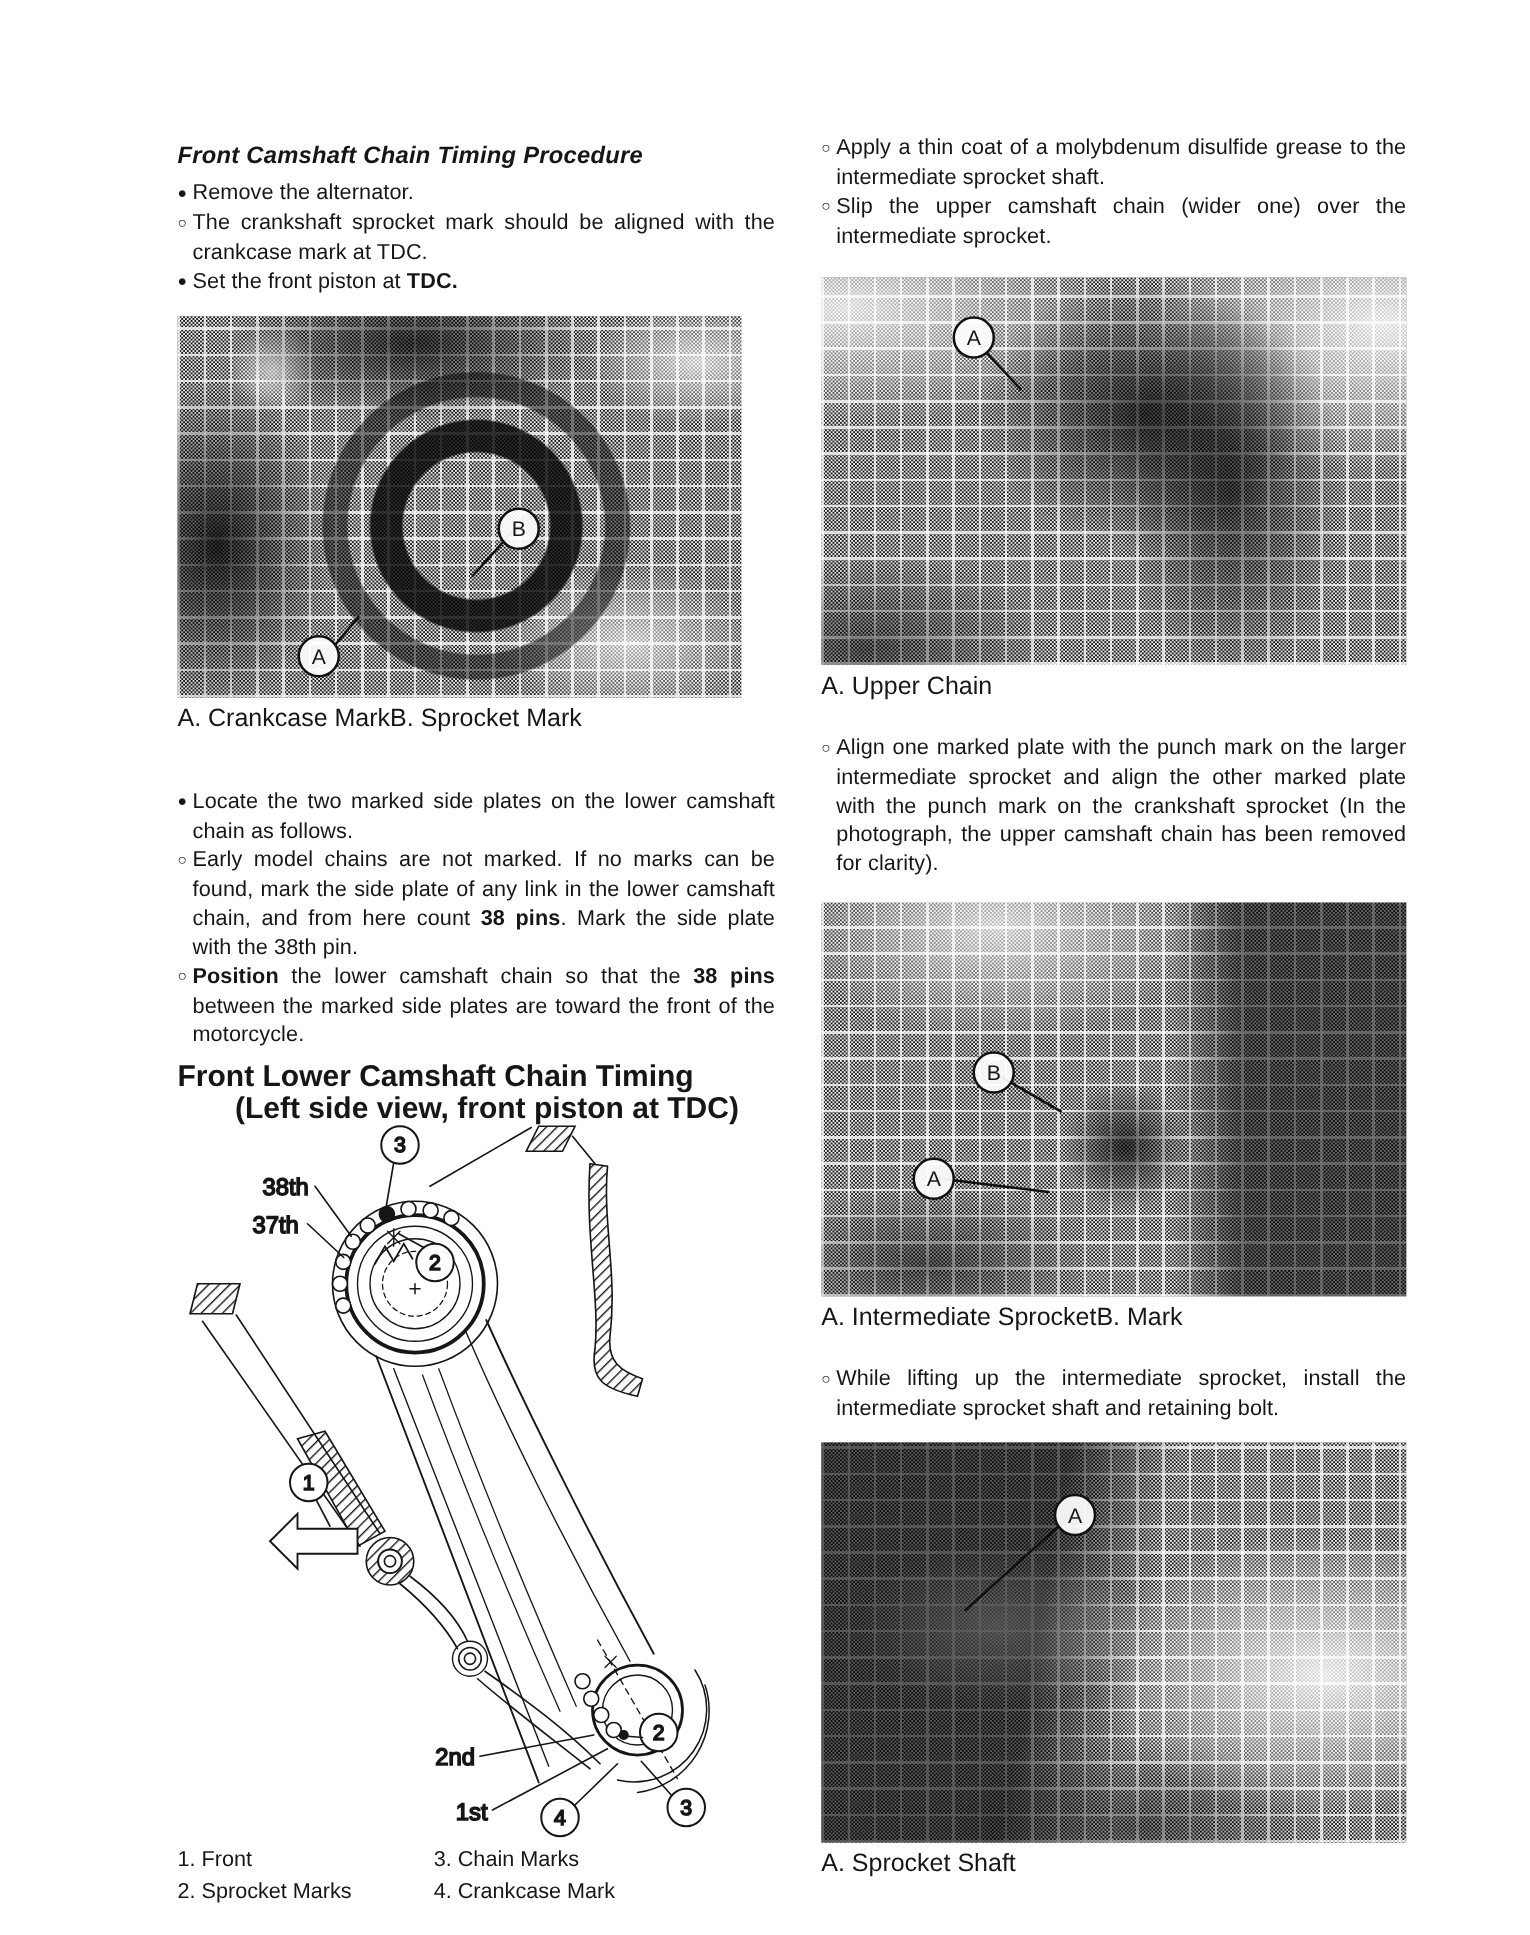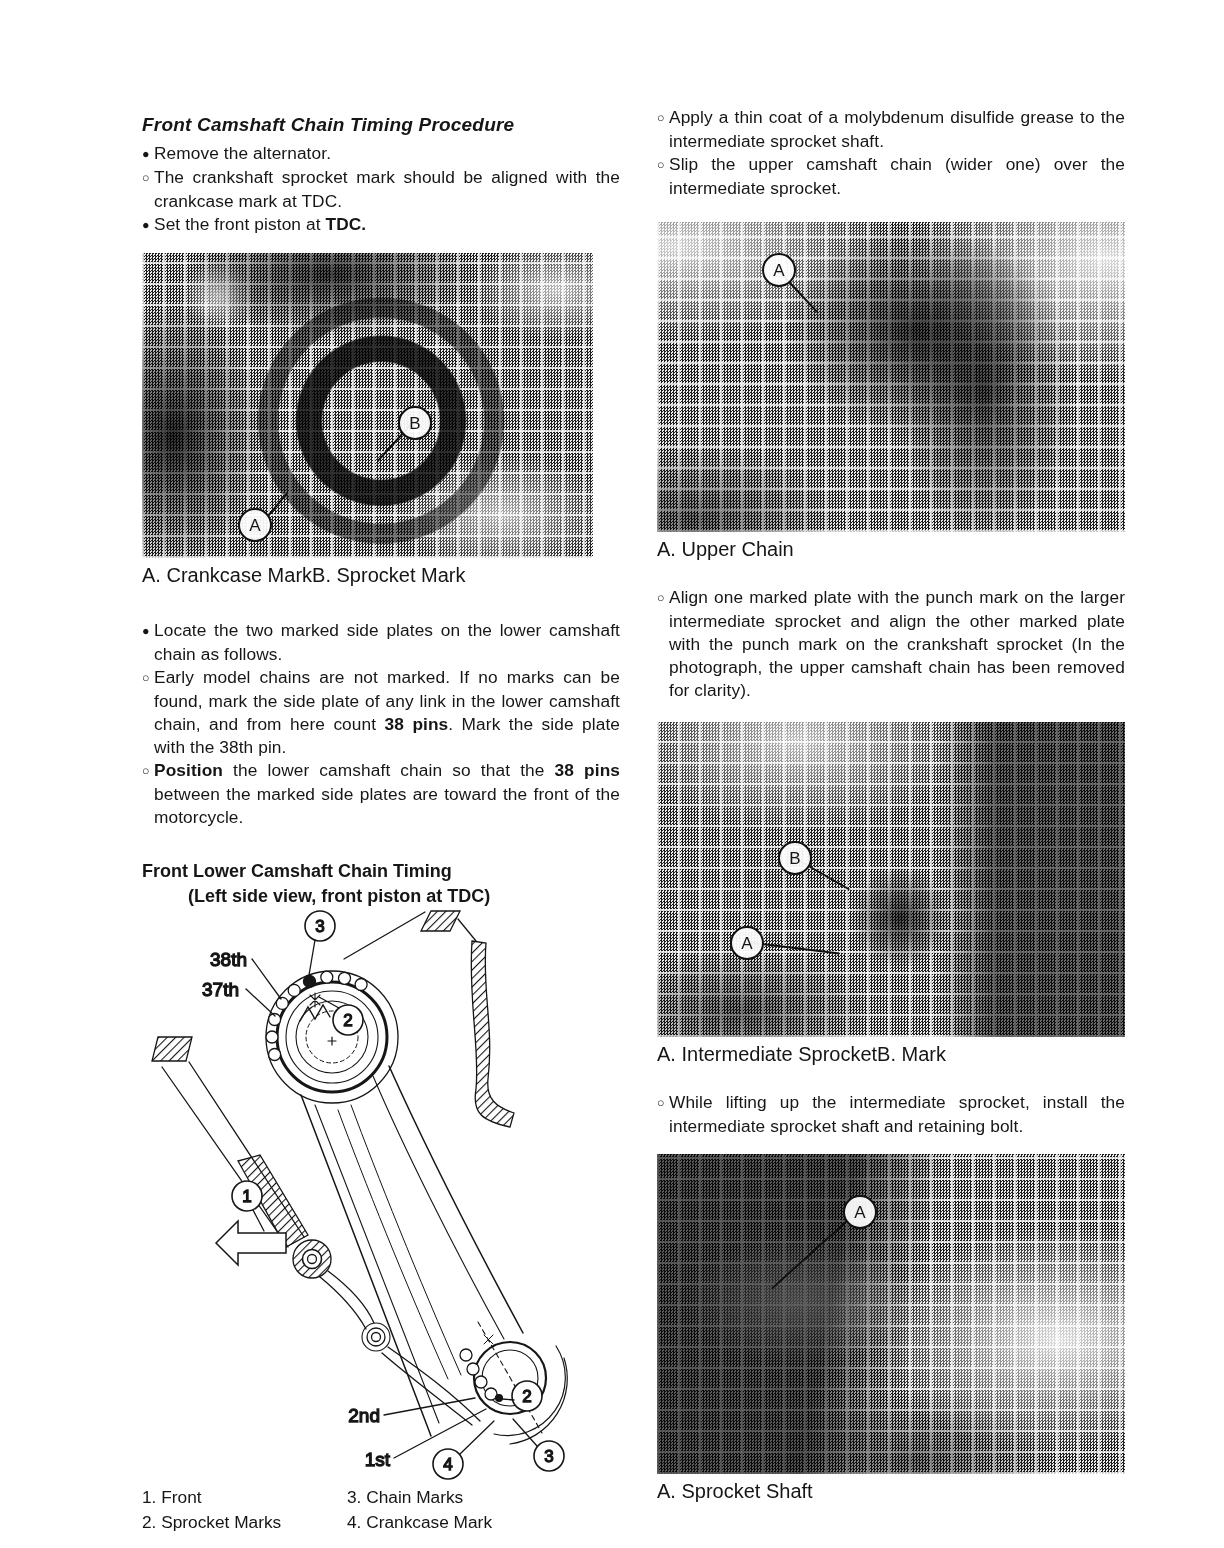--- a/index.html
+++ b/index.html
@@ -37,25 +37,25 @@
   .callout{
     position:absolute;width:30px;height:30px;border:2.5px solid #101010;border-radius:50%;
     background:rgba(255,255,255,.93);display:flex;align-items:center;justify-content:center;
     font-size:17px;line-height:1;z-index:3;
   }
   .leader{position:absolute;height:2px;background:#101010;transform-origin:0 50%;z-index:2;}
 
   .caption{font-size:20px;line-height:22px;margin-top:6px;display:flex;}
   .caption .cap-b{}
 
-  .steps-mid{margin-top:33px;}
+  .steps-mid{margin-top:43px;}
   .steps-low{margin-top:26px;}
   #col-right .steps-mid{margin-top:26px;}
 
-  .subhead{font-weight:bold;font-size:18px;line-height:25px;margin-top:30px;}
+  .subhead{font-weight:bold;font-size:24px;line-height:25px;margin-top:10px;}
   .subhead .line2{padding-left:46px;}
 
   svg.diagram{display:block;margin-top:0;}
   svg.diagram text{font-family:"Liberation Sans", sans-serif;fill:#161616;}
   .dlabel{font-size:19px;}
   .cnum{font-size:17px;}
 
   .legend{display:flex;margin-top:2px;font-size:17.3px;line-height:25px;}
   .legend .lcol1{width:205px;}
   .legend .lcol2{flex:1;}

